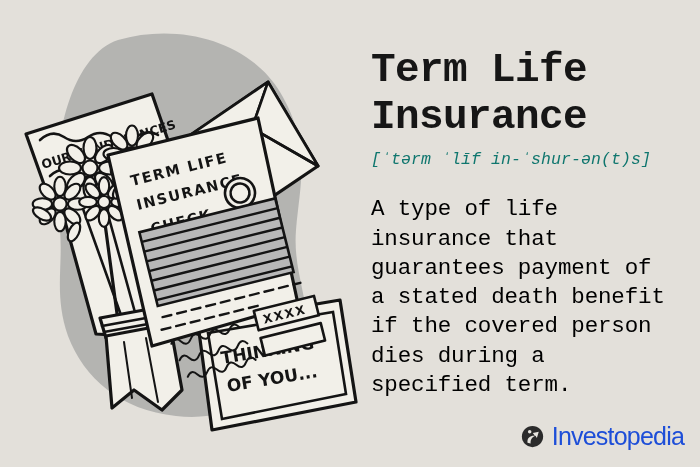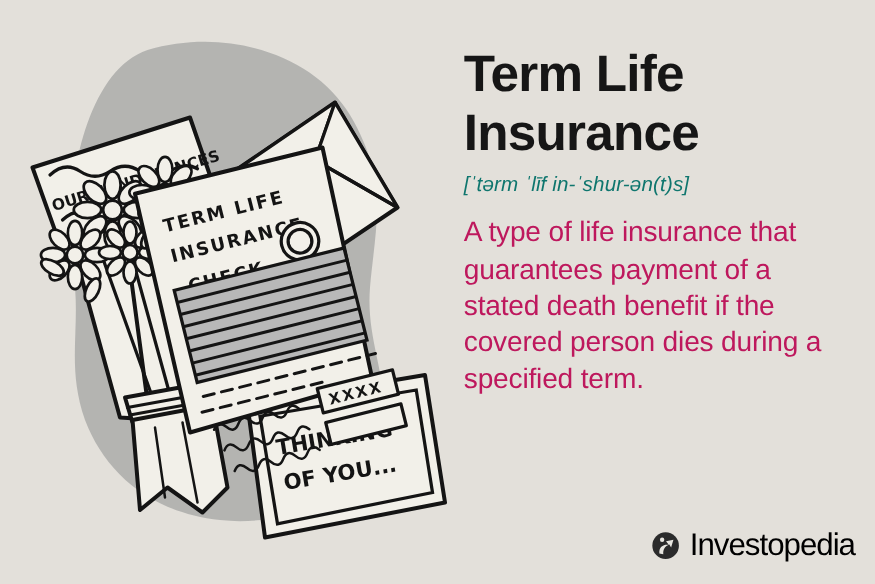--- a/index.html
+++ b/index.html
@@ -20,60 +20,61 @@
   #illustration {
     position:absolute;
     left:0; top:18px;
     width:360px; height:430px;
   }
   #illustration svg { display:block; width:100%; height:100%; }
 
   
   #textcol {
     position:absolute;
-    left:371px; top:36px;
+    left:371px; top:47px;
     width:320px;
+    font-family:Liberation Mono, monospace;
   }
   #title {
     font-size:41px;
     font-weight:bold;
     line-height:1.14;
     letter-spacing:-0.6px;
     color:#161616;
     max-width:250px;
   }
   #phonetic {
     margin-top:10px;
     font-size:16.5px;
     font-style:italic;
     color:#0f766e;
     letter-spacing:0.1px;
     white-space:nowrap;
   }
   #definition {
-    margin-top:13px;
+    margin-top:26px;
     font-size:22.5px;
     line-height:1.30;
-    color:#be185d;
+    color:#000000;
     letter-spacing:-0.15px;
     max-width:300px;
   }
 
   
   #logo {
     position:absolute;
     right:16px; bottom:18px;
     display:flex;
     align-items:center;
     gap:7px;
   }
   #logo-mark { width:25px; height:25px; display:block; }
   #logo-text {
     font-size:25px;
-    color:#000000;
+    color:#1d4ed8;
     letter-spacing:-0.8px;
     line-height:1;
   }
 </style>
 </head>
 <body>
 
 <div id="card">
 
   <div id="illustration">

